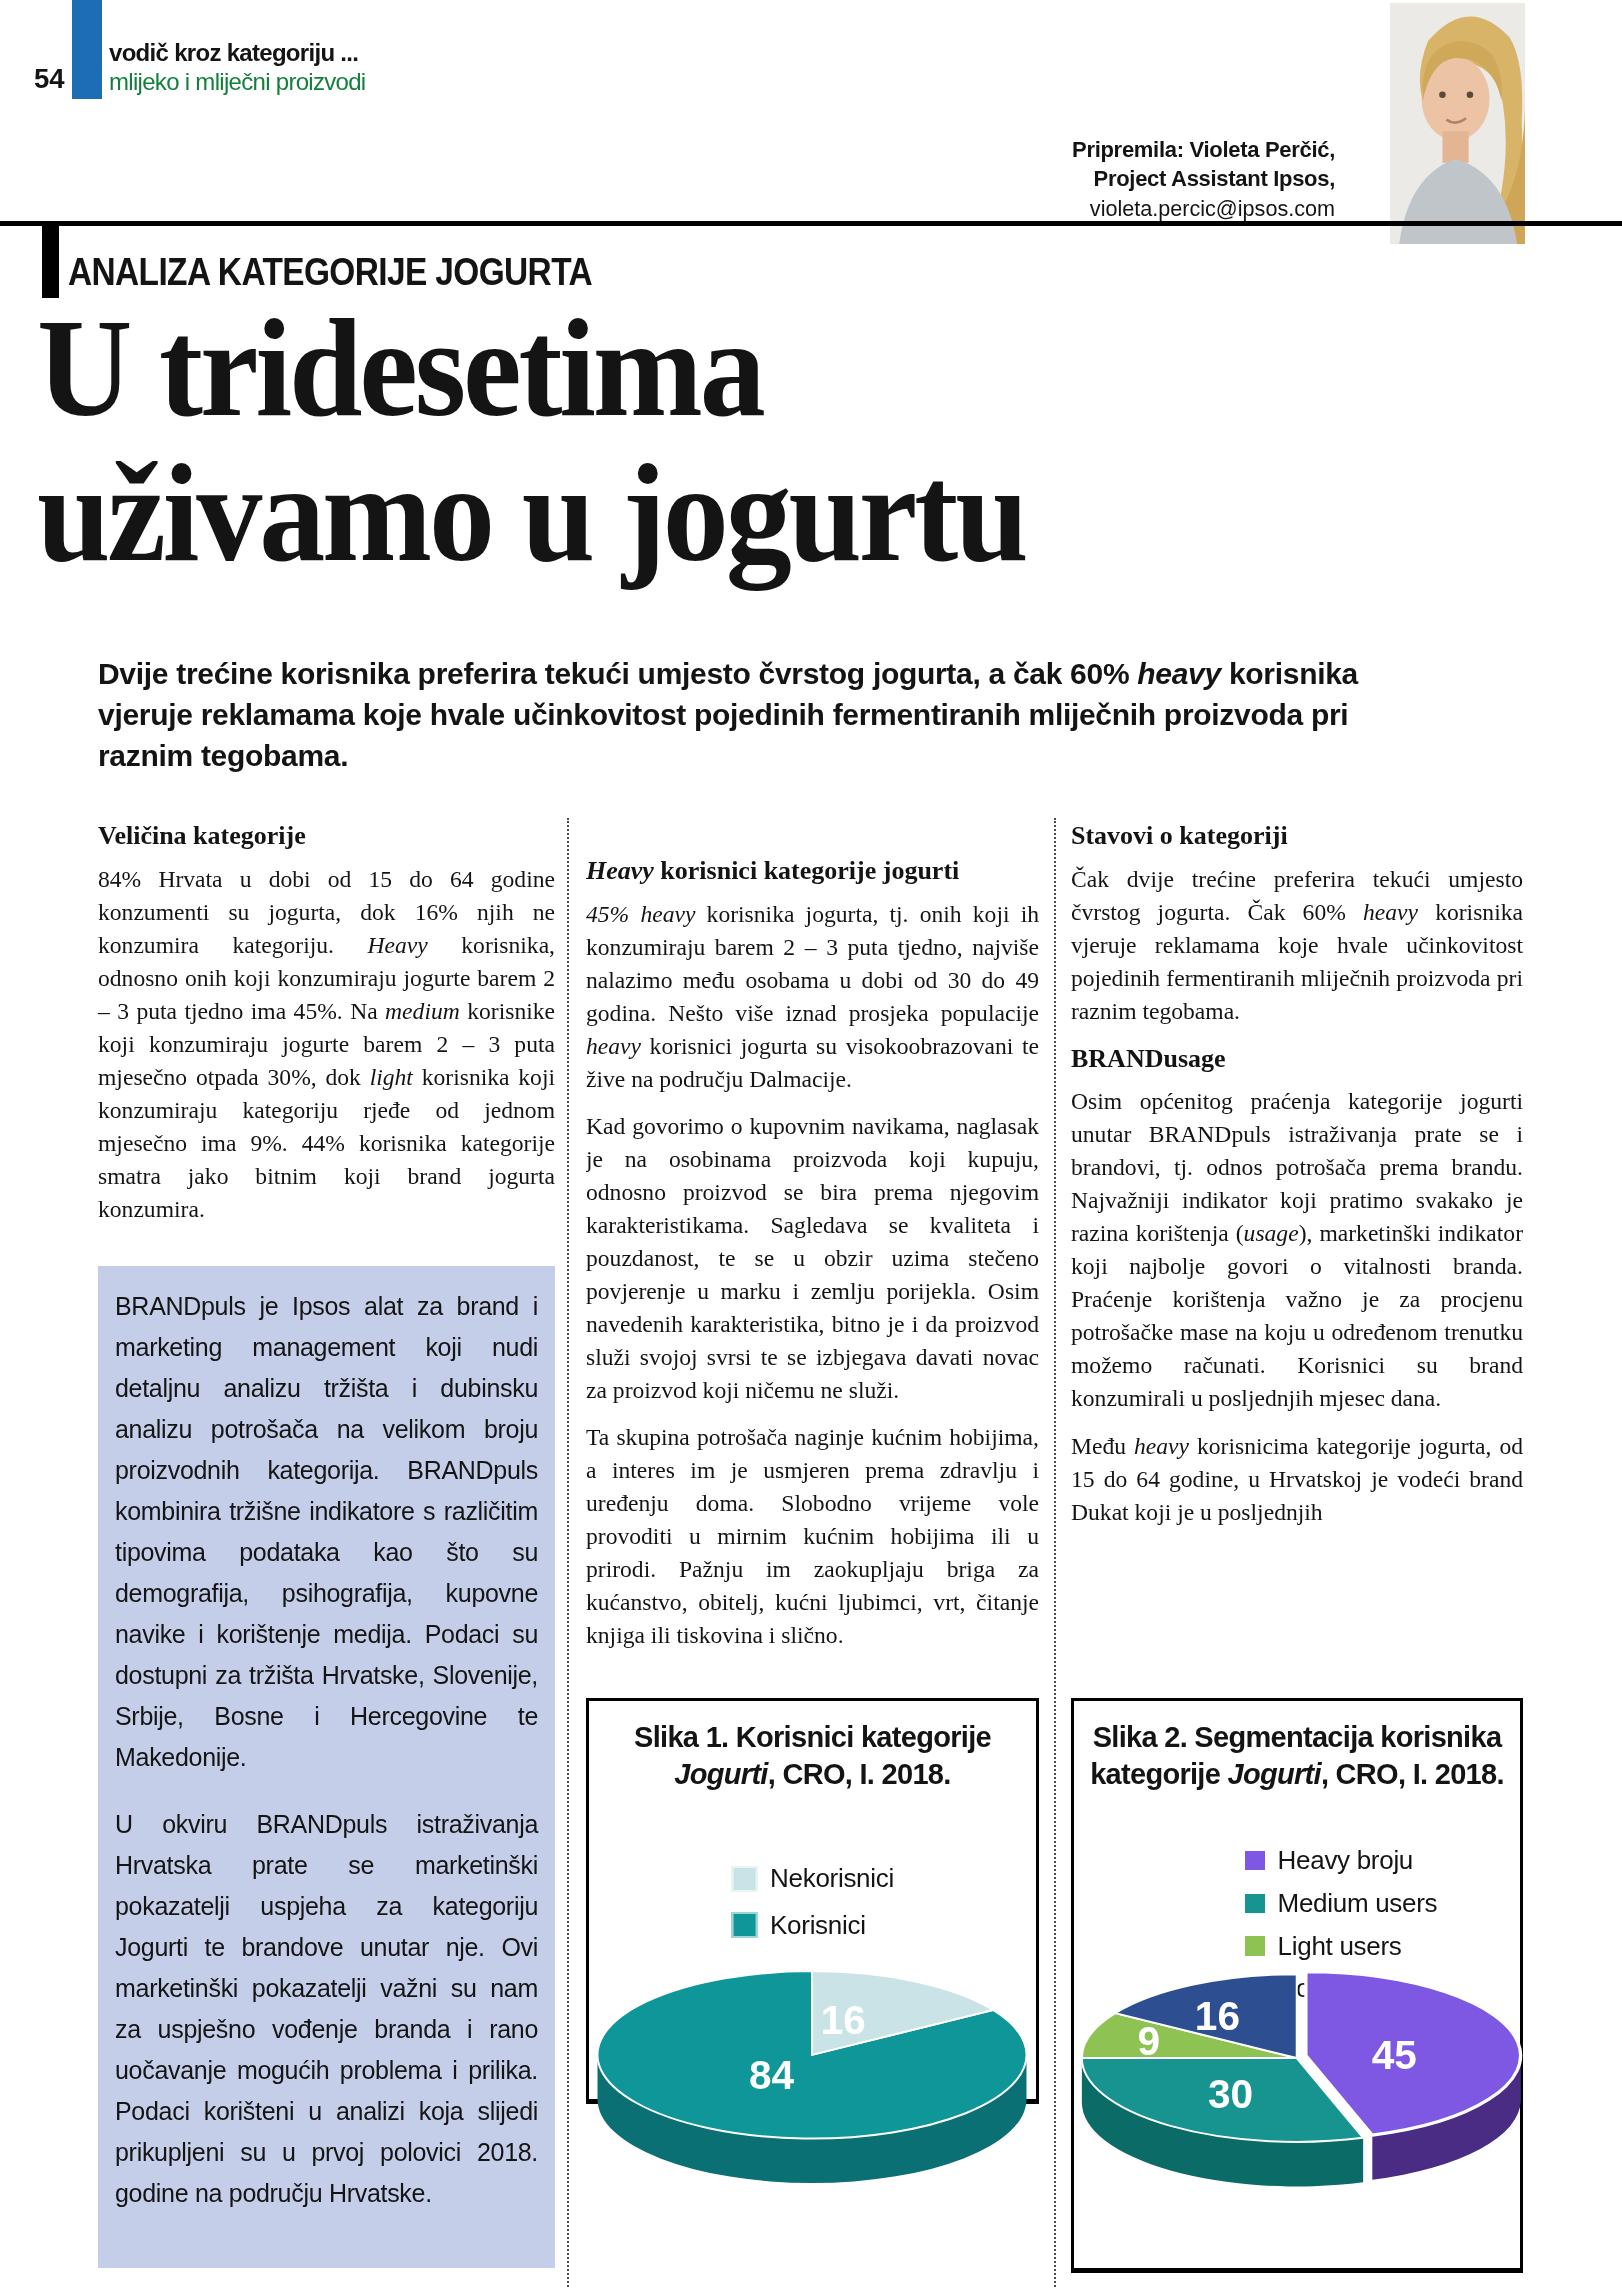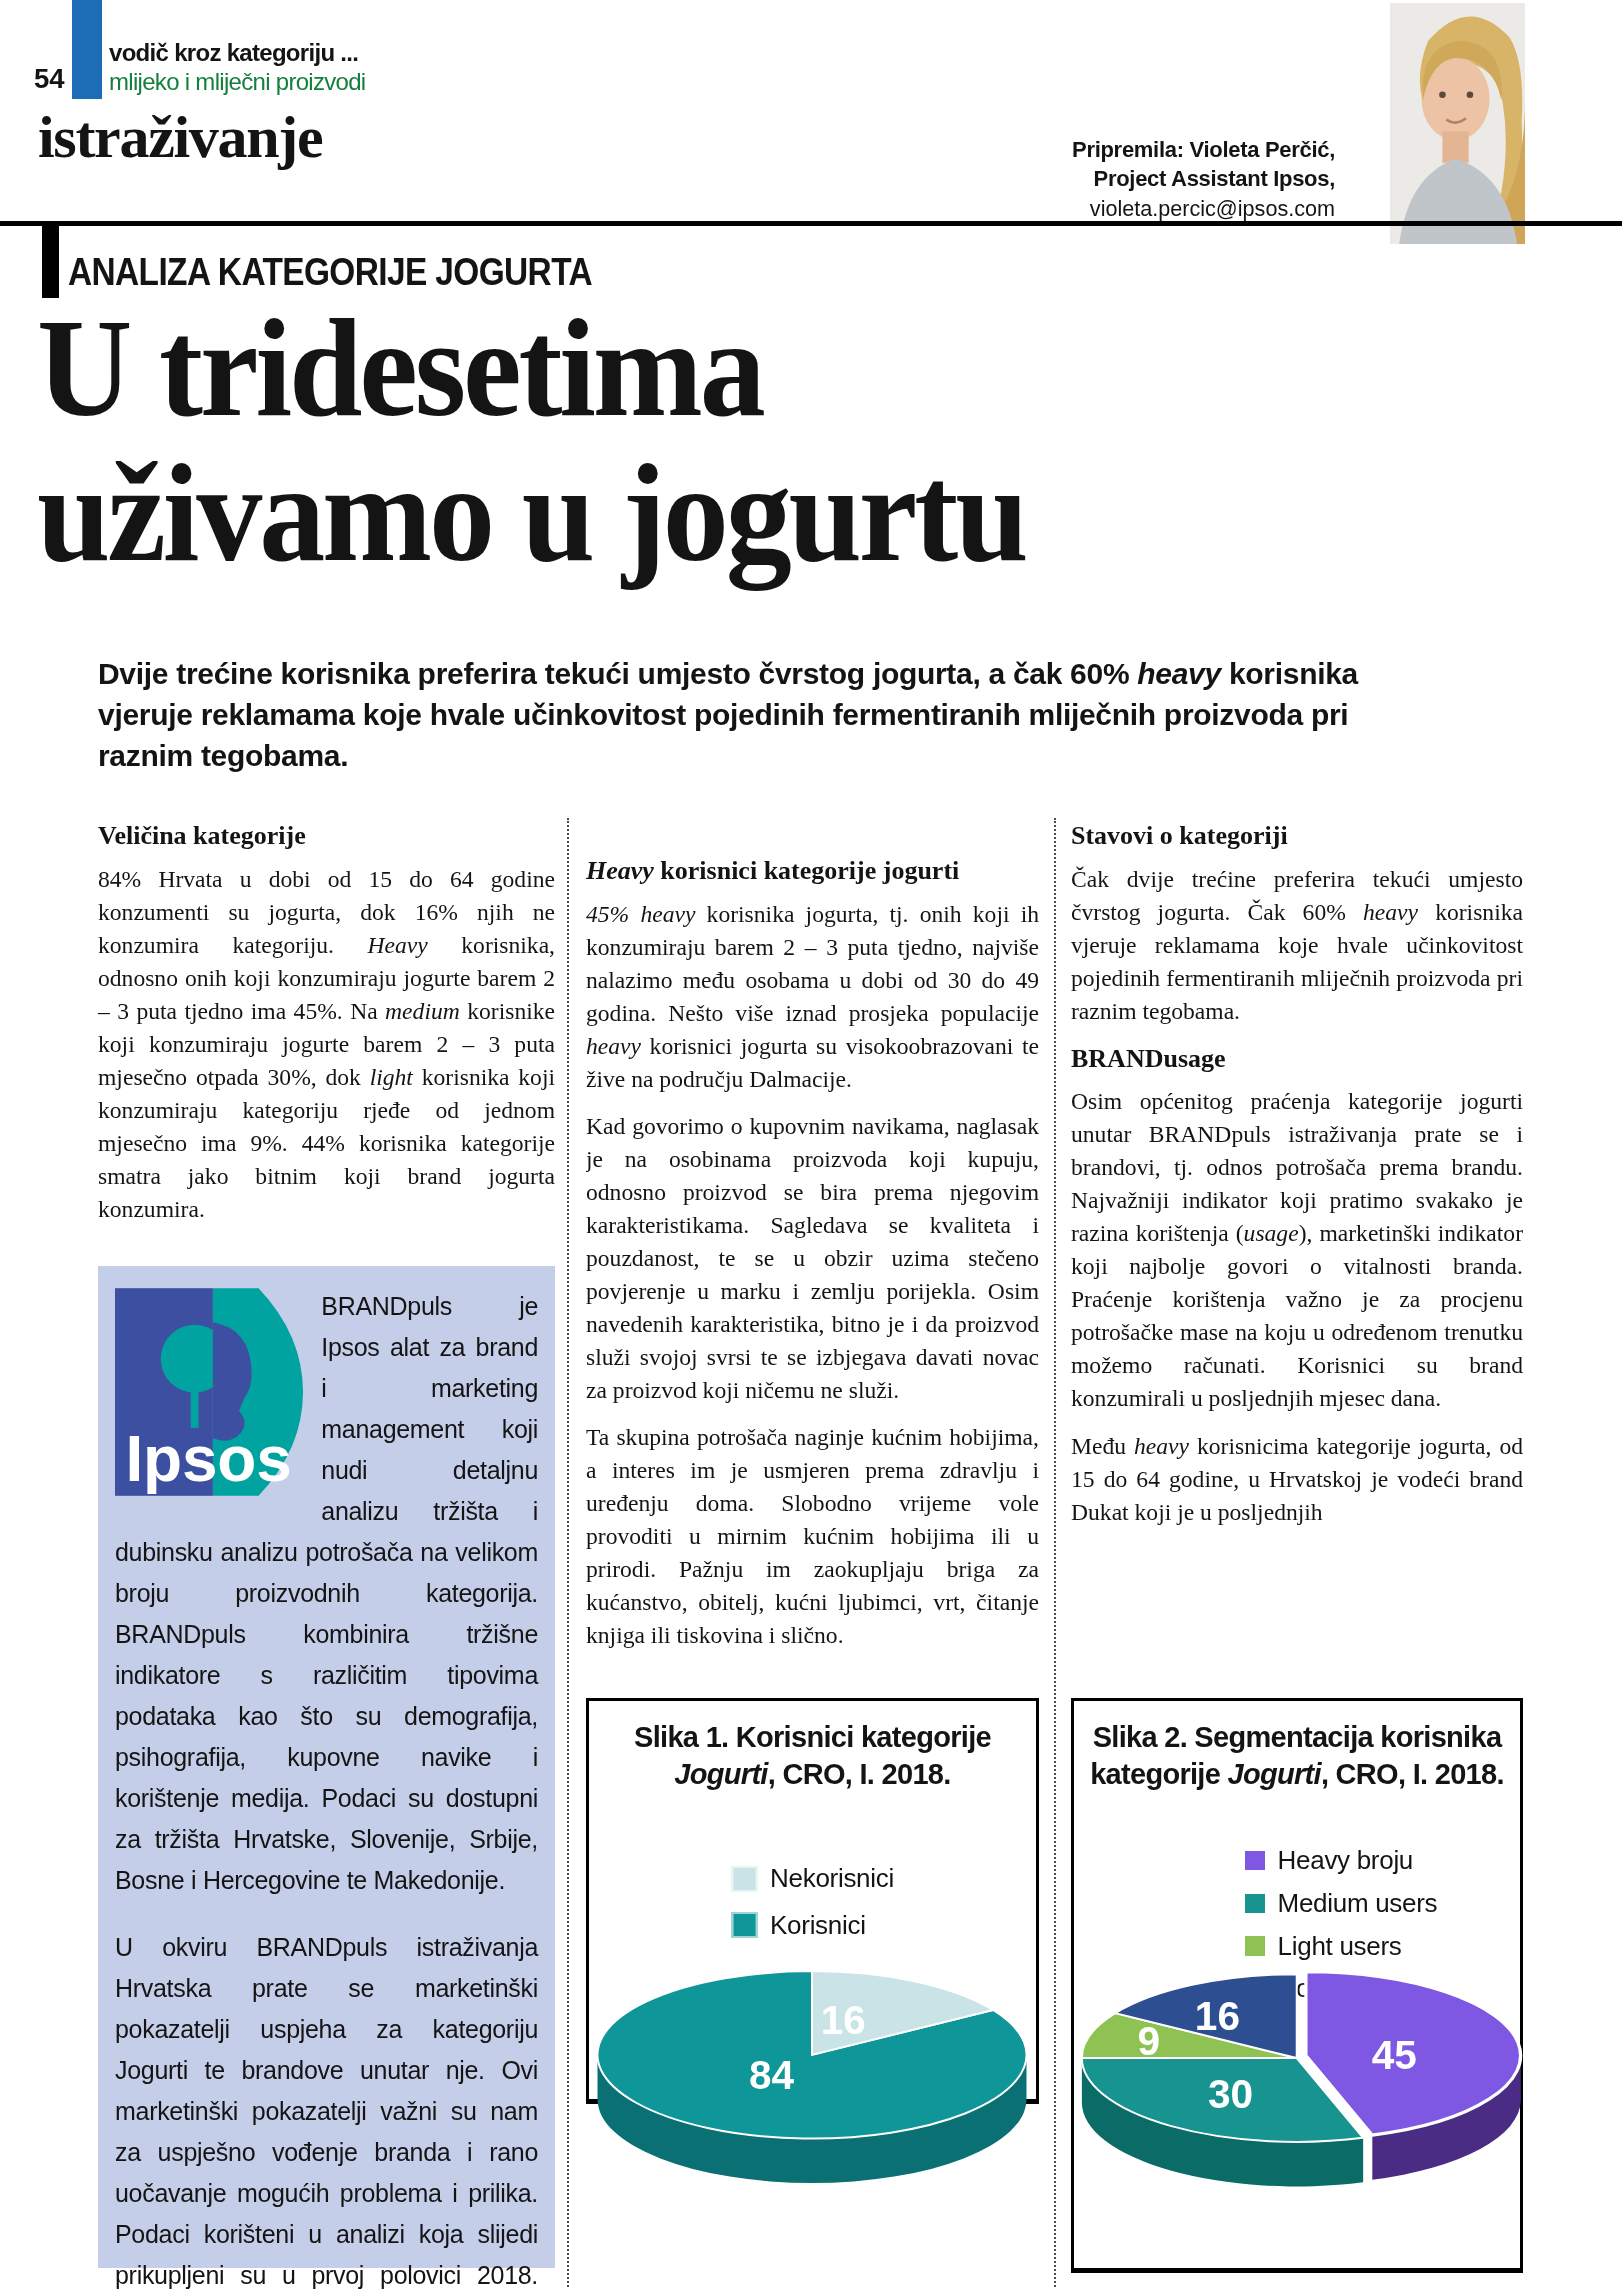--- a/index.html
+++ b/index.html
@@ -65,21 +65,20 @@
 </style>
 </head>
 <body>
 
 <div class="page">
 
   <div class="abs accent-rect"></div>
   <div class="abs page-num">54</div>
   <div class="abs kicker1">vodič kroz kategoriju ...</div>
   <div class="abs kicker2">mlijeko i mliječni proizvodi</div>
-  <div class="abs section-title">istraživanje</div>
 
   <div class="abs byline">
     <div class="b">Pripremila: Violeta Perčić,</div>
     <div class="b">Project Assistant Ipsos,</div>
     <div class="e">violeta.percic@ipsos.com</div>
   </div>
 
   <div class="abs photo">
     <svg width="135" height="241" viewBox="0 0 206 368">
       <rect width="206" height="368" fill="#eceae6"></rect>
@@ -107,30 +106,20 @@
 
   <div class="abs vdiv d1"></div>
   <div class="abs vdiv d2"></div>
 
   <div class="abs col col1">
     <h3>Veličina kategorije</h3>
     <p><span>84% Hrvata u dobi od 15 do 64 godine konzumenti su jogurta, dok 16% njih ne konzumira kategoriju. </span><i>Heavy</i><span> korisnika, odnosno onih koji konzumiraju jogurte barem 2 – 3 puta tjedno ima 45%. Na </span><i>medium</i><span> korisnike koji konzumiraju jogurte barem 2 – 3 puta mjesečno otpada 30%, dok </span><i>light</i><span> korisnika koji konzumiraju kategoriju rjeđe od jednom mjesečno ima 9%. 44% korisnika kategorije smatra jako bitnim koji brand jogurta konzumira.</span></p>
   </div>
 
   <div class="abs ipsos-box">
-    <div class="ipsos-logo">
-      <svg width="188" height="208" viewBox="0 0 288 318" style="font-size:38px">
-        <rect x="0" y="0" width="150" height="318" fill="#3c4fa1"></rect>
-        <path d="M150,0 L220,0 Q288,72 288,159 Q288,246 220,318 L150,318 Z" fill="#00a3a0"></path>
-        <circle cx="122" cy="108" r="52" fill="#00a3a0"></circle>
-        <rect x="116" y="152" width="12" height="62" fill="#00a3a0"></rect>
-        <path d="M150,52 Q206,62 209,124 Q211,152 198,168 L190,188 Q206,206 192,222 Q176,240 150,230 Z" fill="#3c4fa1"></path>
-        <text x="16" y="296" font-family="Liberation Sans, sans-serif" font-weight="bold" font-size="98" fill="#ffffff">Ipsos</text>
-      </svg>
-    </div>
     <p><span>BRANDpuls je Ipsos alat za brand i marketing management koji nudi detaljnu analizu tržišta i dubinsku analizu potrošača na velikom broju proizvodnih kategorija. BRANDpuls kombinira tržišne indikatore s različitim tipovima podataka kao što su demografija, psihografija, kupovne navike i korištenje medija. Podaci su dostupni za tržišta Hrvatske, Slovenije, Srbije, Bosne i Hercegovine te Makedonije.</span></p>
     <p><span>U okviru BRANDpuls istraživanja Hrvatska prate se marketinški pokazatelji uspjeha za kategoriju Jogurti te brandove unutar nje. Ovi marketinški pokazatelji važni su nam za uspješno vođenje branda i rano uočavanje mogućih problema i prilika. Podaci korišteni u analizi koja slijedi prikupljeni su u prvoj polovici 2018. godine na području Hrvatske.</span></p>
   </div>
 
   <div class="abs col col2">
     <h3><i>Heavy</i><span> korisnici kategorije jogurti</span></h3>
     <p><i>45% heavy</i><span> korisnika jogurta, tj. onih koji ih konzumiraju barem 2 – 3 puta tjedno, najviše nalazimo među osobama u dobi od 30 do 49 godina. Nešto više iznad prosjeka populacije </span><i>heavy</i><span> korisnici jogurta su visokoobrazovani te žive na području Dalmacije.</span></p>
     <p><span>Kad govorimo o kupovnim navikama, naglasak je na osobinama proizvoda koji kupuju, odnosno proizvod se bira prema njegovim karakteristikama. Sagledava se kvaliteta i pouzdanost, te se u obzir uzima stečeno povjerenje u marku i zemlju porijekla. Osim navedenih karakteristika, bitno je i da proizvod služi svojoj svrsi te se izbjegava davati novac za proizvod koji ničemu ne služi.</span></p>
     <p><span>Ta skupina potrošača naginje kućnim hobijima, a interes im je usmjeren prema zdravlju i uređenju doma. Slobodno vrijeme vole provoditi u mirnim kućnim hobijima ili u prirodi. Pažnju im zaokupljaju briga za kućanstvo, obitelj, kućni ljubimci, vrt, čitanje knjiga ili tiskovina i slično.</span></p>
   </div>

